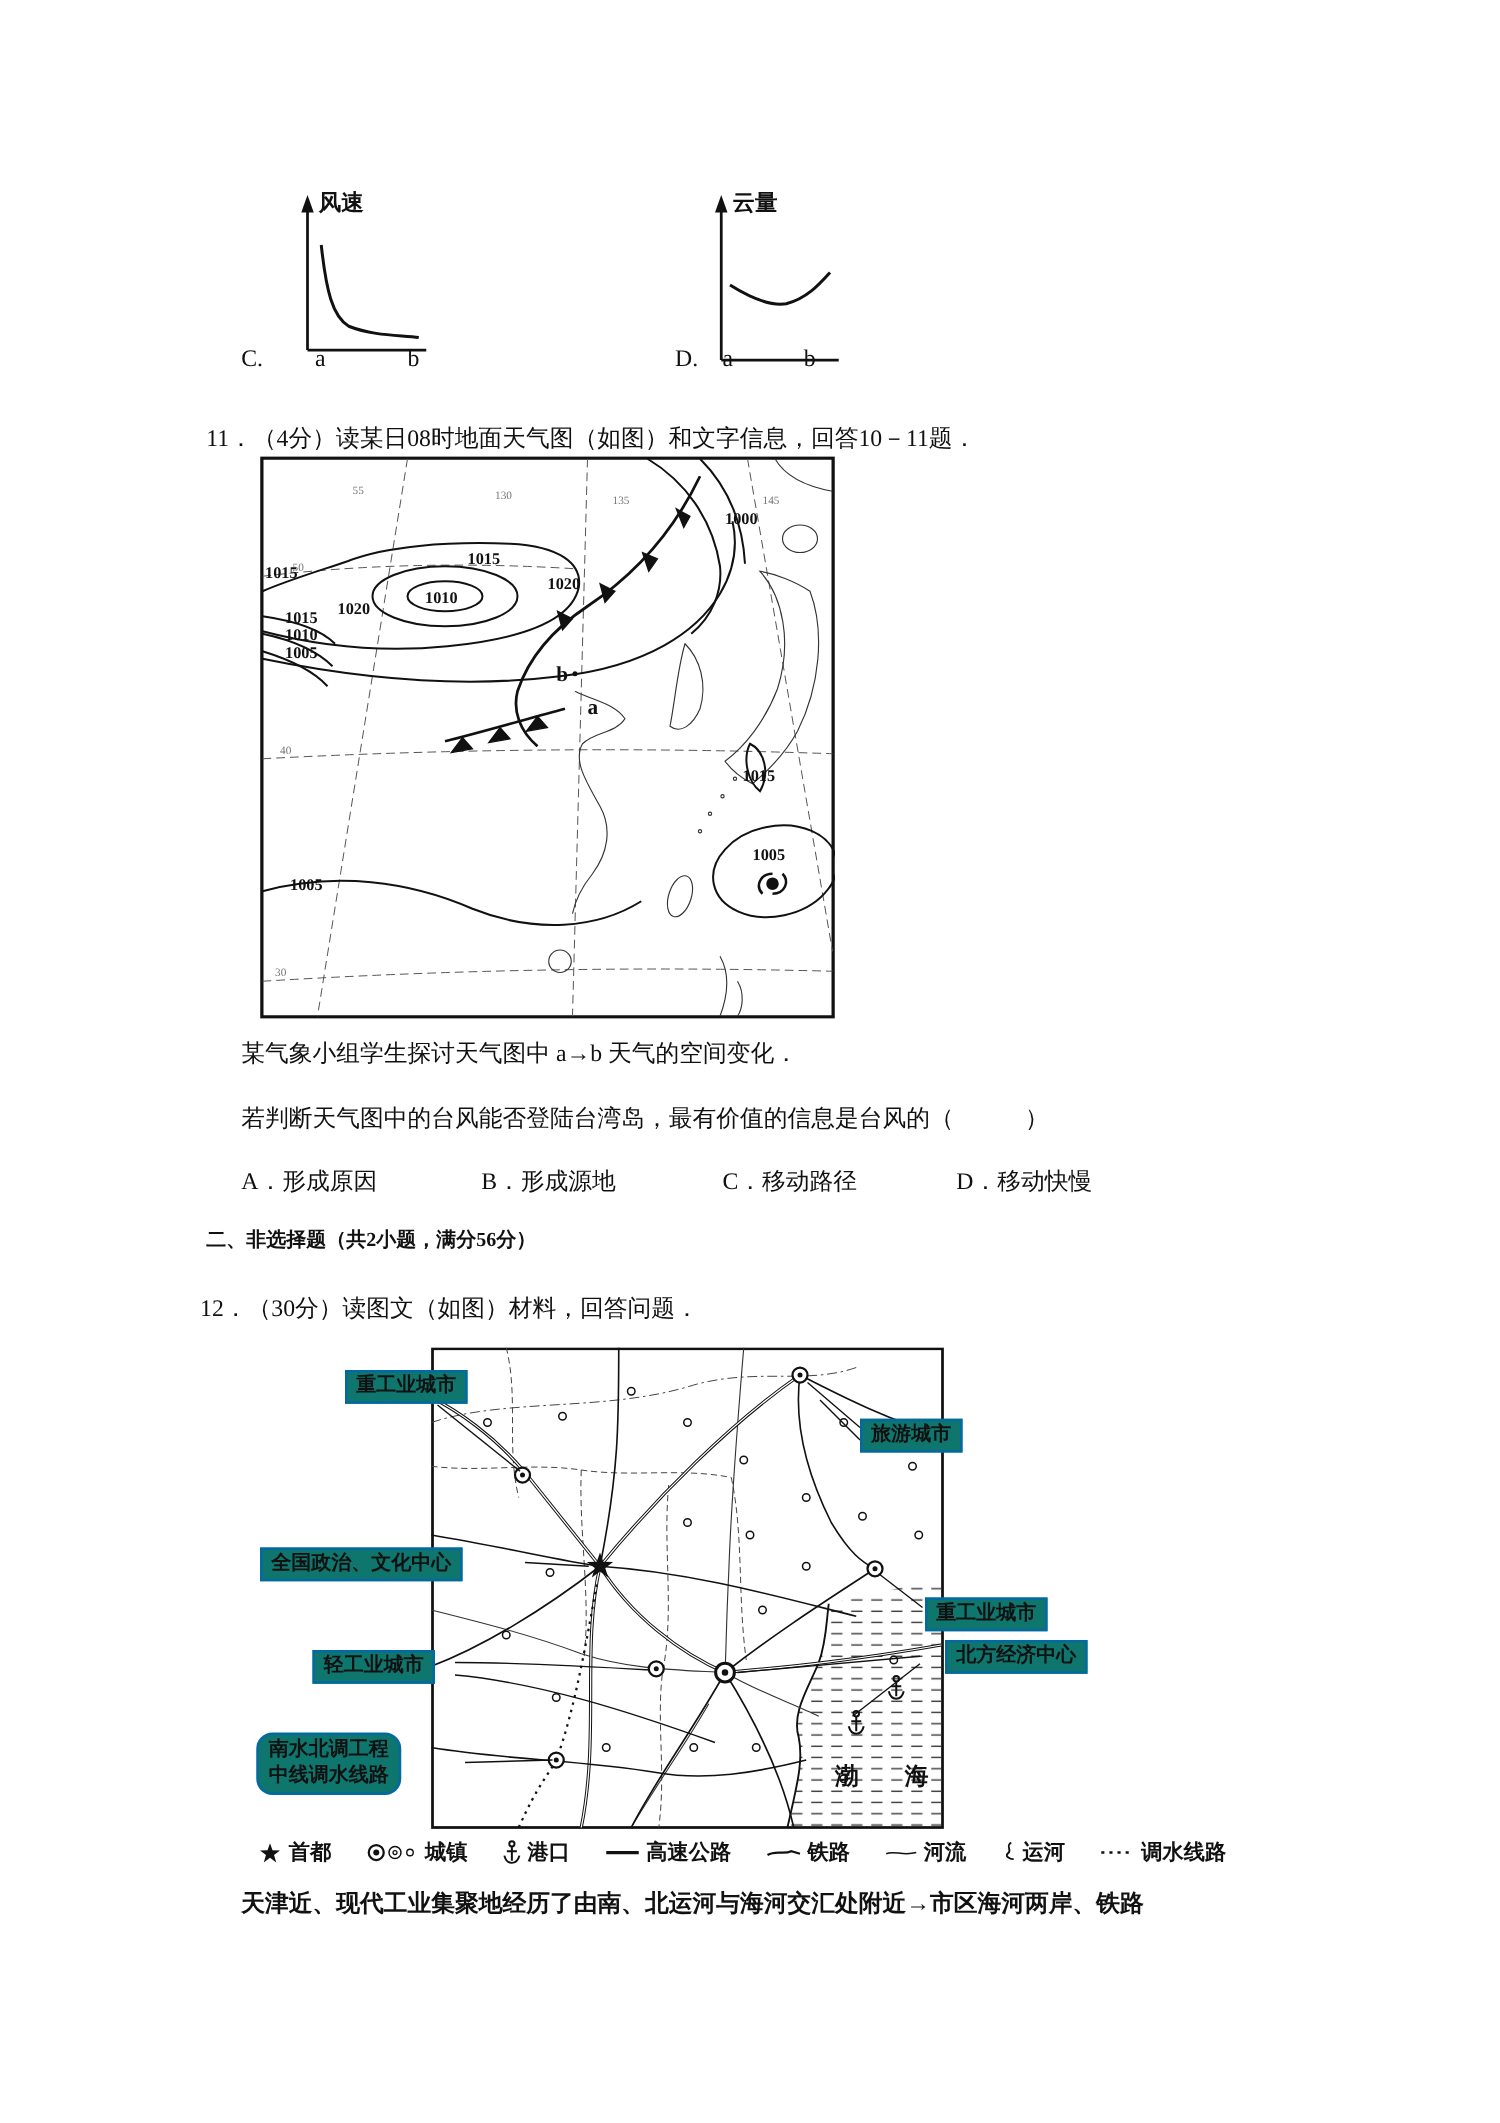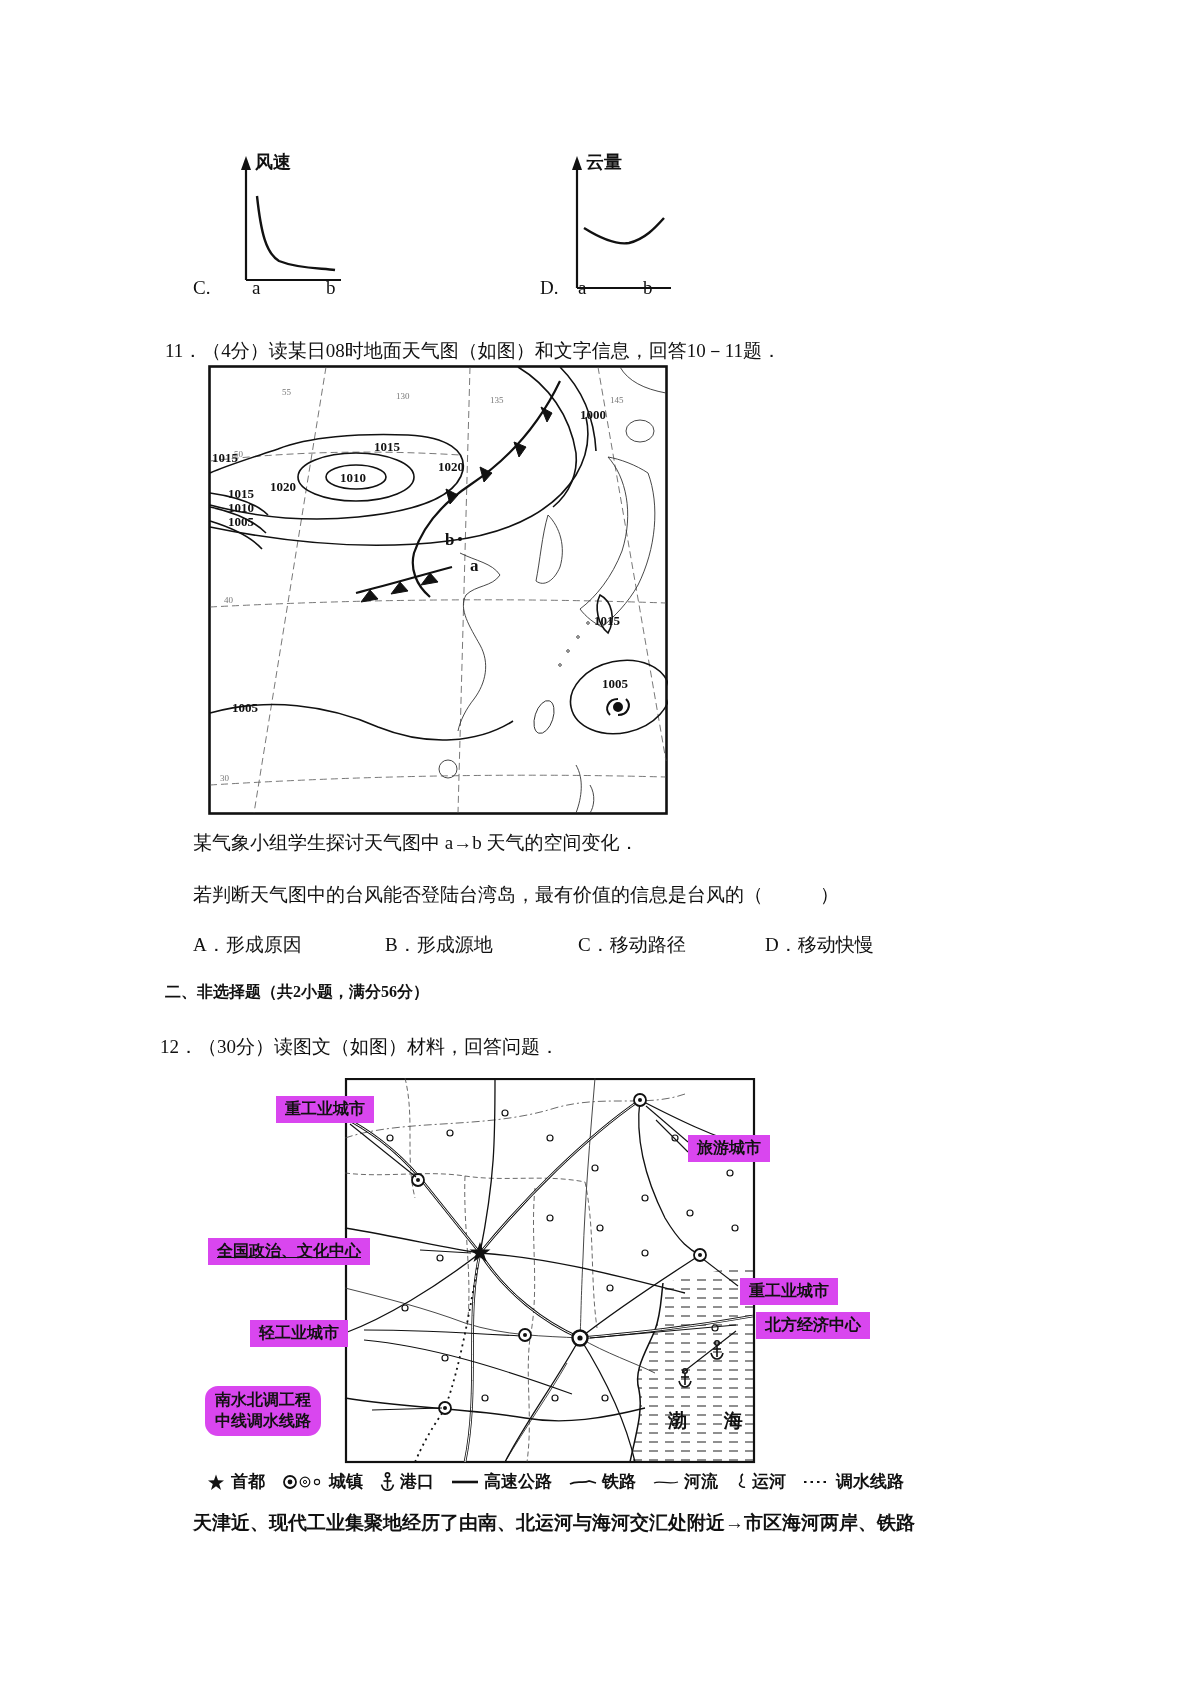--- a/index.html
+++ b/index.html
@@ -5,27 +5,27 @@
   html,body{margin:0;padding:0;}
   body{
     width:1200px;height:1698px;position:relative;background:#ffffff;
     font-family:"Liberation Serif","DejaVu Serif",serif;color:#111;
     overflow:hidden;
   }
   .t{position:absolute;font-size:19px;white-space:nowrap;color:#111;}
   .bold{font-weight:bold;}
   svg{position:absolute;}
   .map-label{
-    position:absolute;border:2px solid #d946ef;background:#d946ef;
+    position:absolute;border:2px solid #0369a1;background:#0f766e;
     padding:1px 7px;font-size:16px;font-weight:bold;white-space:nowrap;z-index:3;
     line-height:1.3;
   }
   .map-label.two-line{text-align:center;padding:2px 8px;border-radius:13px;}
   .sea-name{position:absolute;font-size:19px;font-weight:bold;letter-spacing:16px;z-index:3;}
-  .legend{position:absolute;left:206px;top:1470px;display:flex;align-items:center;gap:17px;
+  .legend{position:absolute;left:206px;top:1470px;display:flex;align-items:center;gap:28px;
     font-size:17px;font-weight:bold;z-index:3;font-family:Liberation Mono, monospace;}
   .leg-item{display:flex;align-items:center;gap:5px;}
   .leg-item svg{position:static;}
   .figure{position:absolute;left:0;top:1078px;width:1200px;height:386px;}
 </style>
 </head>
 <body>
 
 <svg style="left:233px;top:148px;" width="120" height="148" viewBox="0 0 120 148">
   <g stroke="#111" stroke-width="2.2" fill="none">
@@ -289,21 +289,21 @@
       <path d="M364,252 C420,252 470,255 520,258"></path>
       <path d="M364,262 C430,268 500,290 572,316"></path>
       <path d="M372,332 L442,330"></path>
     </g>
   </svg>
 
   <div class="map-label" style="left:276px;top:18px;">
     <span>重工业城市</span></div>
   <div class="map-label" style="left:688px;top:57px;">
     <span>旅游城市</span></div>
-  <div class="map-label" style="left:208px;top:160px;text-decoration:underline;">
+  <div class="map-label" style="left:208px;top:160px;">
     <span>全国政治、文化中心</span></div>
   <div class="map-label" style="left:740px;top:200px;">
     <span>重工业城市</span></div>
   <div class="map-label" style="left:756px;top:234px;">
     <span>北方经济中心</span></div>
   <div class="map-label" style="left:250px;top:242px;">
     <span>轻工业城市</span></div>
   <div class="map-label two-line" style="left:205px;top:308px;">
     <span>南水北调工程</span><br>
     <span>中线调水线路</span></div>

